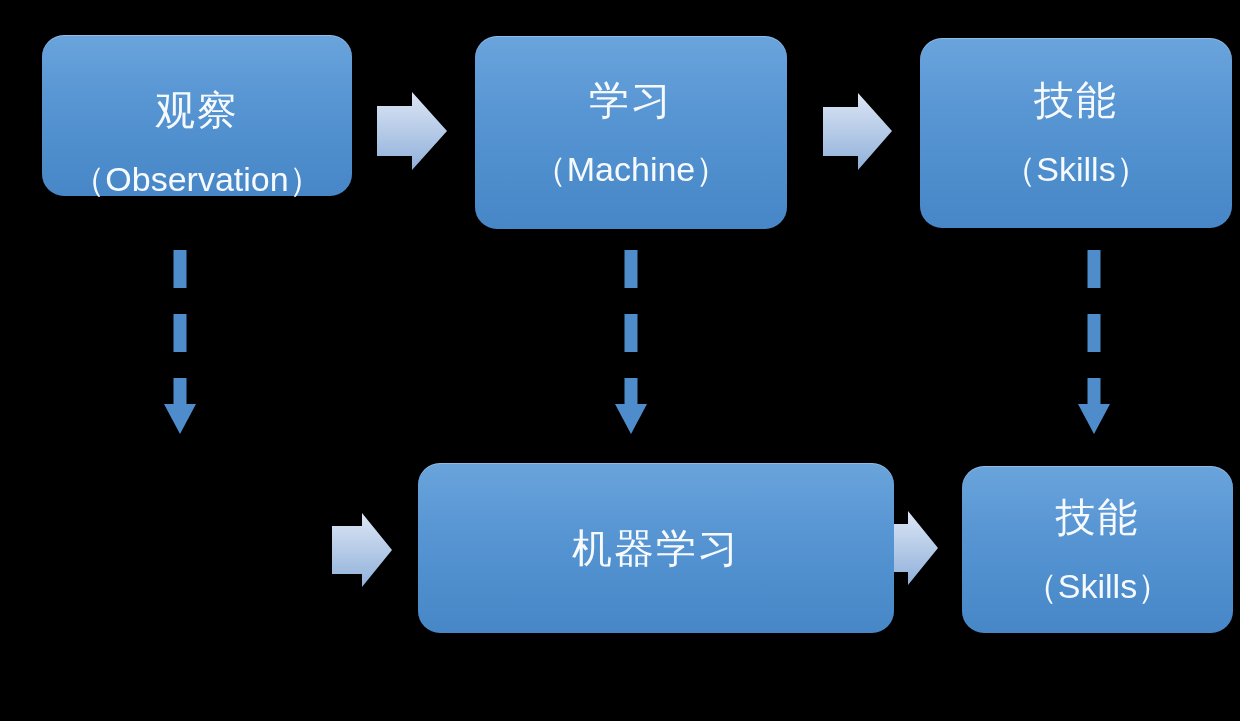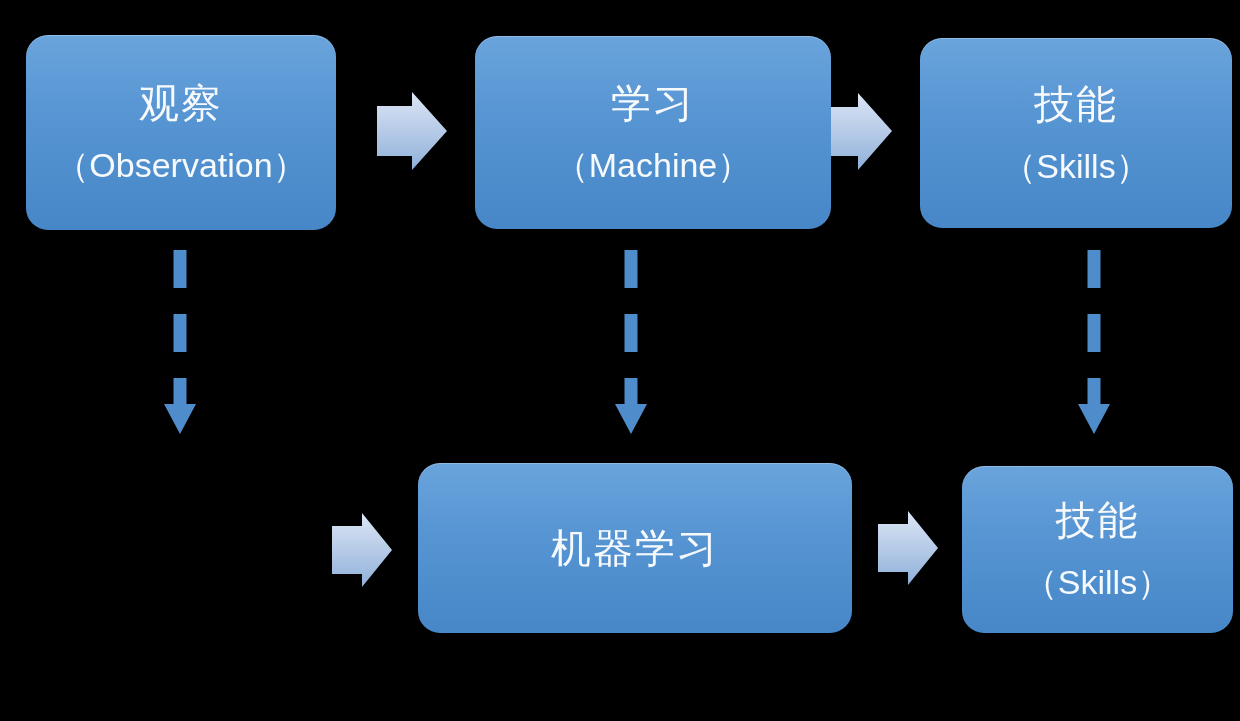--- a/index.html
+++ b/index.html
@@ -25,31 +25,31 @@
   }
   .node .zh{
     font-size:40px;
     line-height:1;
     letter-spacing:2px;
     display:block;
   }
   .node .en{
     font-size:34px;
     line-height:1;
-    margin-top:25px;
+    margin-top:32px;
     display:block;
     white-space:nowrap;
   }
   
-  .n-observation{left:26px;top:35px;width:310px;height:195px;}
-  .n-learning{left:475px;top:36px;width:356px;height:193px;}
+  .n-observation{left:42px;top:35px;width:310px;height:161px;justify-content:flex-end;}
+  .n-learning{left:475px;top:36px;width:312px;height:193px;}
   .n-skills-top{left:920px;top:38px;width:312px;height:190px;}
   
   .n-data{left:33px;top:463px;width:274px;height:170px;}
-  .n-ml{left:418px;top:463px;width:434px;height:170px;}
+  .n-ml{left:418px;top:463px;width:476px;height:170px;}
   .n-skills-bottom{left:962px;top:466px;width:271px;height:167px;}
   svg.arrows{position:absolute;left:0;top:0;pointer-events:none;}
 </style>
 </head>
 <body>
 
 <div class="stage">
 
   <svg class="arrows" width="1240" height="721" viewBox="0 0 1240 721">
     <defs>

